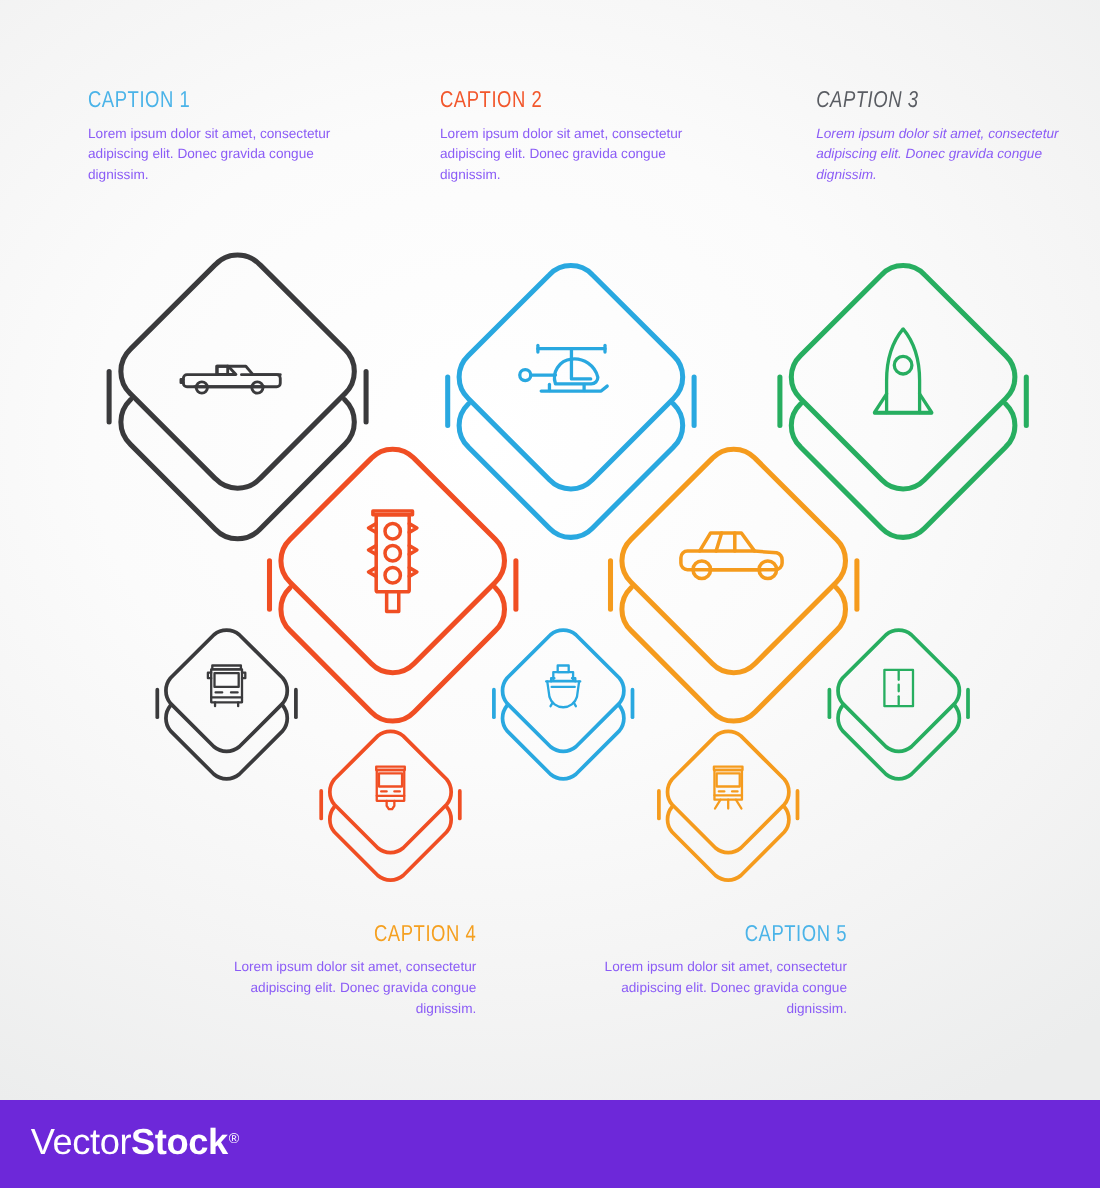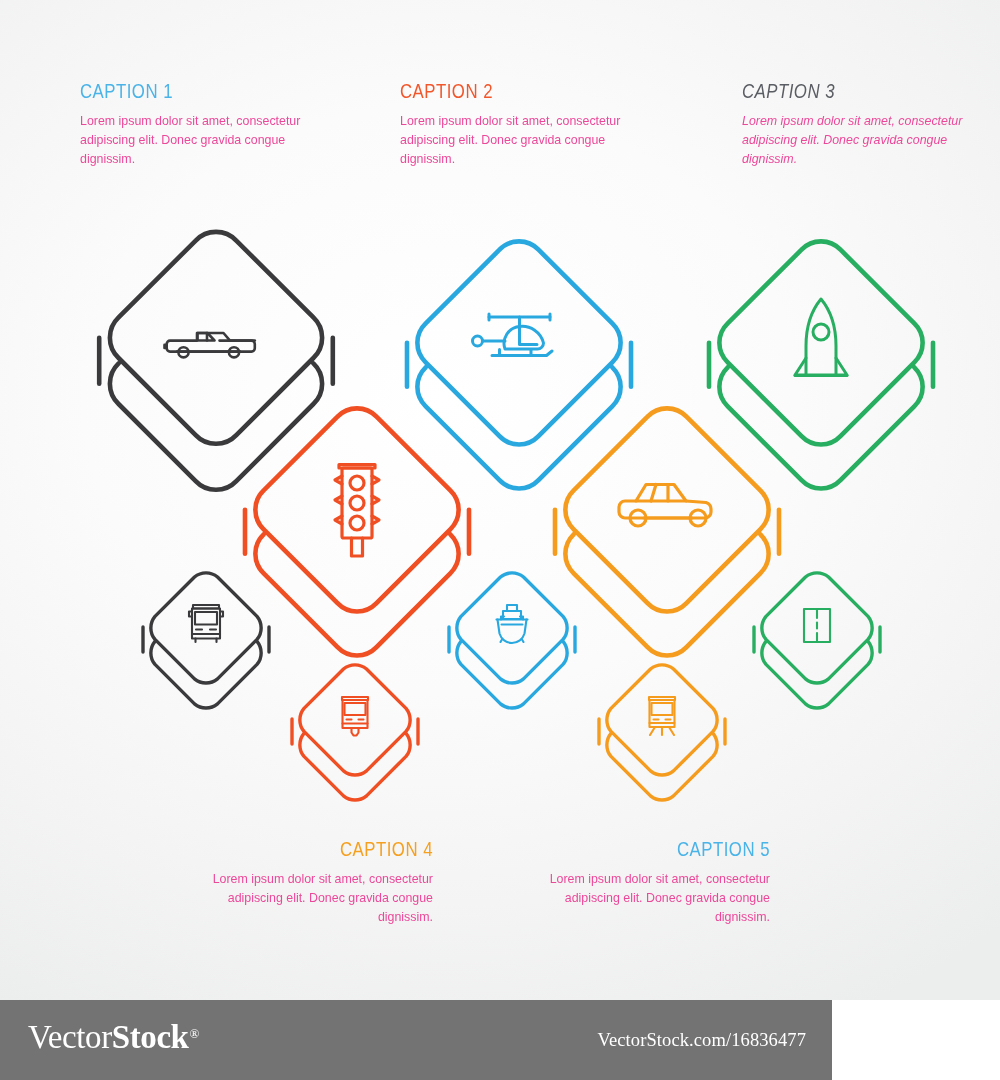--- a/index.html
+++ b/index.html
@@ -48,21 +48,21 @@
     transform-origin: left center;
     white-space: nowrap;
     margin-bottom: 11px;
   }
   .caption.right .caption-title {
     transform-origin: right center;
   }
   .caption-body {
     font-size: 12.4px;
     line-height: 1.52;
-    color: #ec4899;
+    color: #8b5cf6;
     font-weight: 400;
   }
   .caption.right { text-align: right; }
   .caption.right .caption-body { text-align: right; }
 
   
   #caption-1 { left: 80px;  top: 80px; }
   #caption-2 { left: 400px; top: 80px; }
   #caption-3 { left: 742px; top: 80px; font-style: italic; }
   #caption-4 { left: 183px; top: 838px; text-align: right; }
@@ -72,24 +72,23 @@
   .tile {
     position: absolute;
   }
   .tile svg { display: block; overflow: visible; }
 
   
   .footer {
     position: absolute;
     left: 0;
     top: 1000px;
-    width: 832px;
+    width: 1000px;
     height: 80px;
-    background: #737373;
-    font-family: Liberation Serif, serif;
+    background: #6d28d9;
   }
   .brand {
     position: absolute;
     left: 28px;
     top: 21px;
     font-size: 33px;
     line-height: 1;
     color: #ffffff;
     letter-spacing: -0.4px;
     font-weight: 300;
@@ -408,16 +407,15 @@
         <rect x="2.0" y="2.0" width="26.0" height="33.0"></rect>
         <path d="M15.0 3.5 L15.0 11.0"></path>
         <path d="M15.0 15.5 L15.0 21.5"></path>
         <path d="M15.0 26.0 L15.0 33.5"></path>
       </g>
     </svg>
   </div>
 
   <div class="footer">
     <div class="brand"><span>Vector</span><b>Stock</b><sup>®</sup></div>
-    <div class="sitelink">VectorStock.com/16836477</div>
   </div>
 
 </div>
 
 </body></html>

